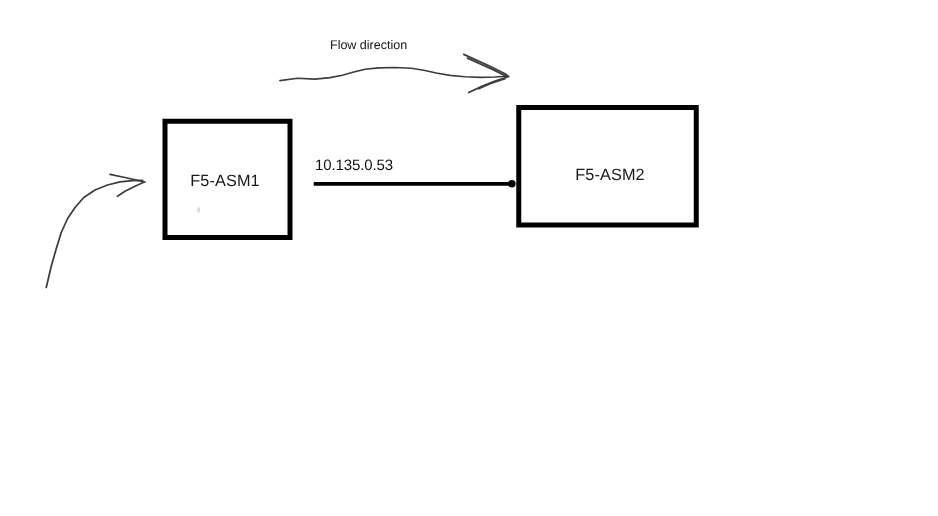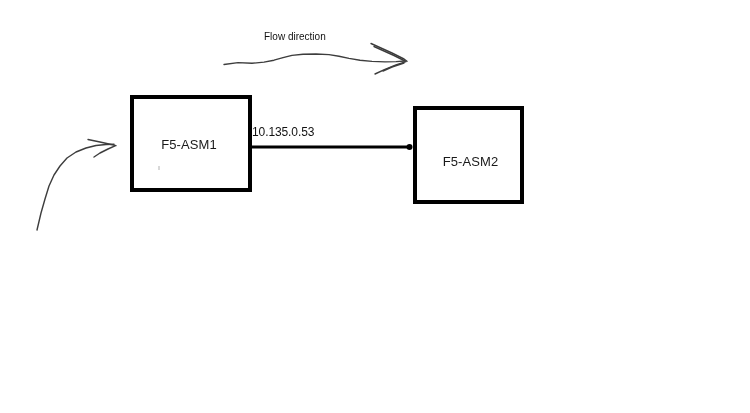--- a/index.html
+++ b/index.html
@@ -22,27 +22,27 @@
     box-sizing: border-box;
     background: #ffffff;
     border: 4px solid #000000;
     display: flex;
     align-items: center;
     justify-content: center;
   }
   #node-asm1 {
     left: 130px;
     top: 95px;
-    width: 122px;
+    width: 104px;
     height: 97px;
   }
   #node-asm2 {
     left: 413px;
-    top: 106px;
-    width: 111px;
+    top: 84px;
+    width: 146px;
     height: 98px;
   }
   .node-label {
     font-family: "Liberation Sans", sans-serif;
     font-size: 13px;
     color: #1a1a1a;
     letter-spacing: 0.1px;
     white-space: nowrap;
   }
   #asm1-label {

